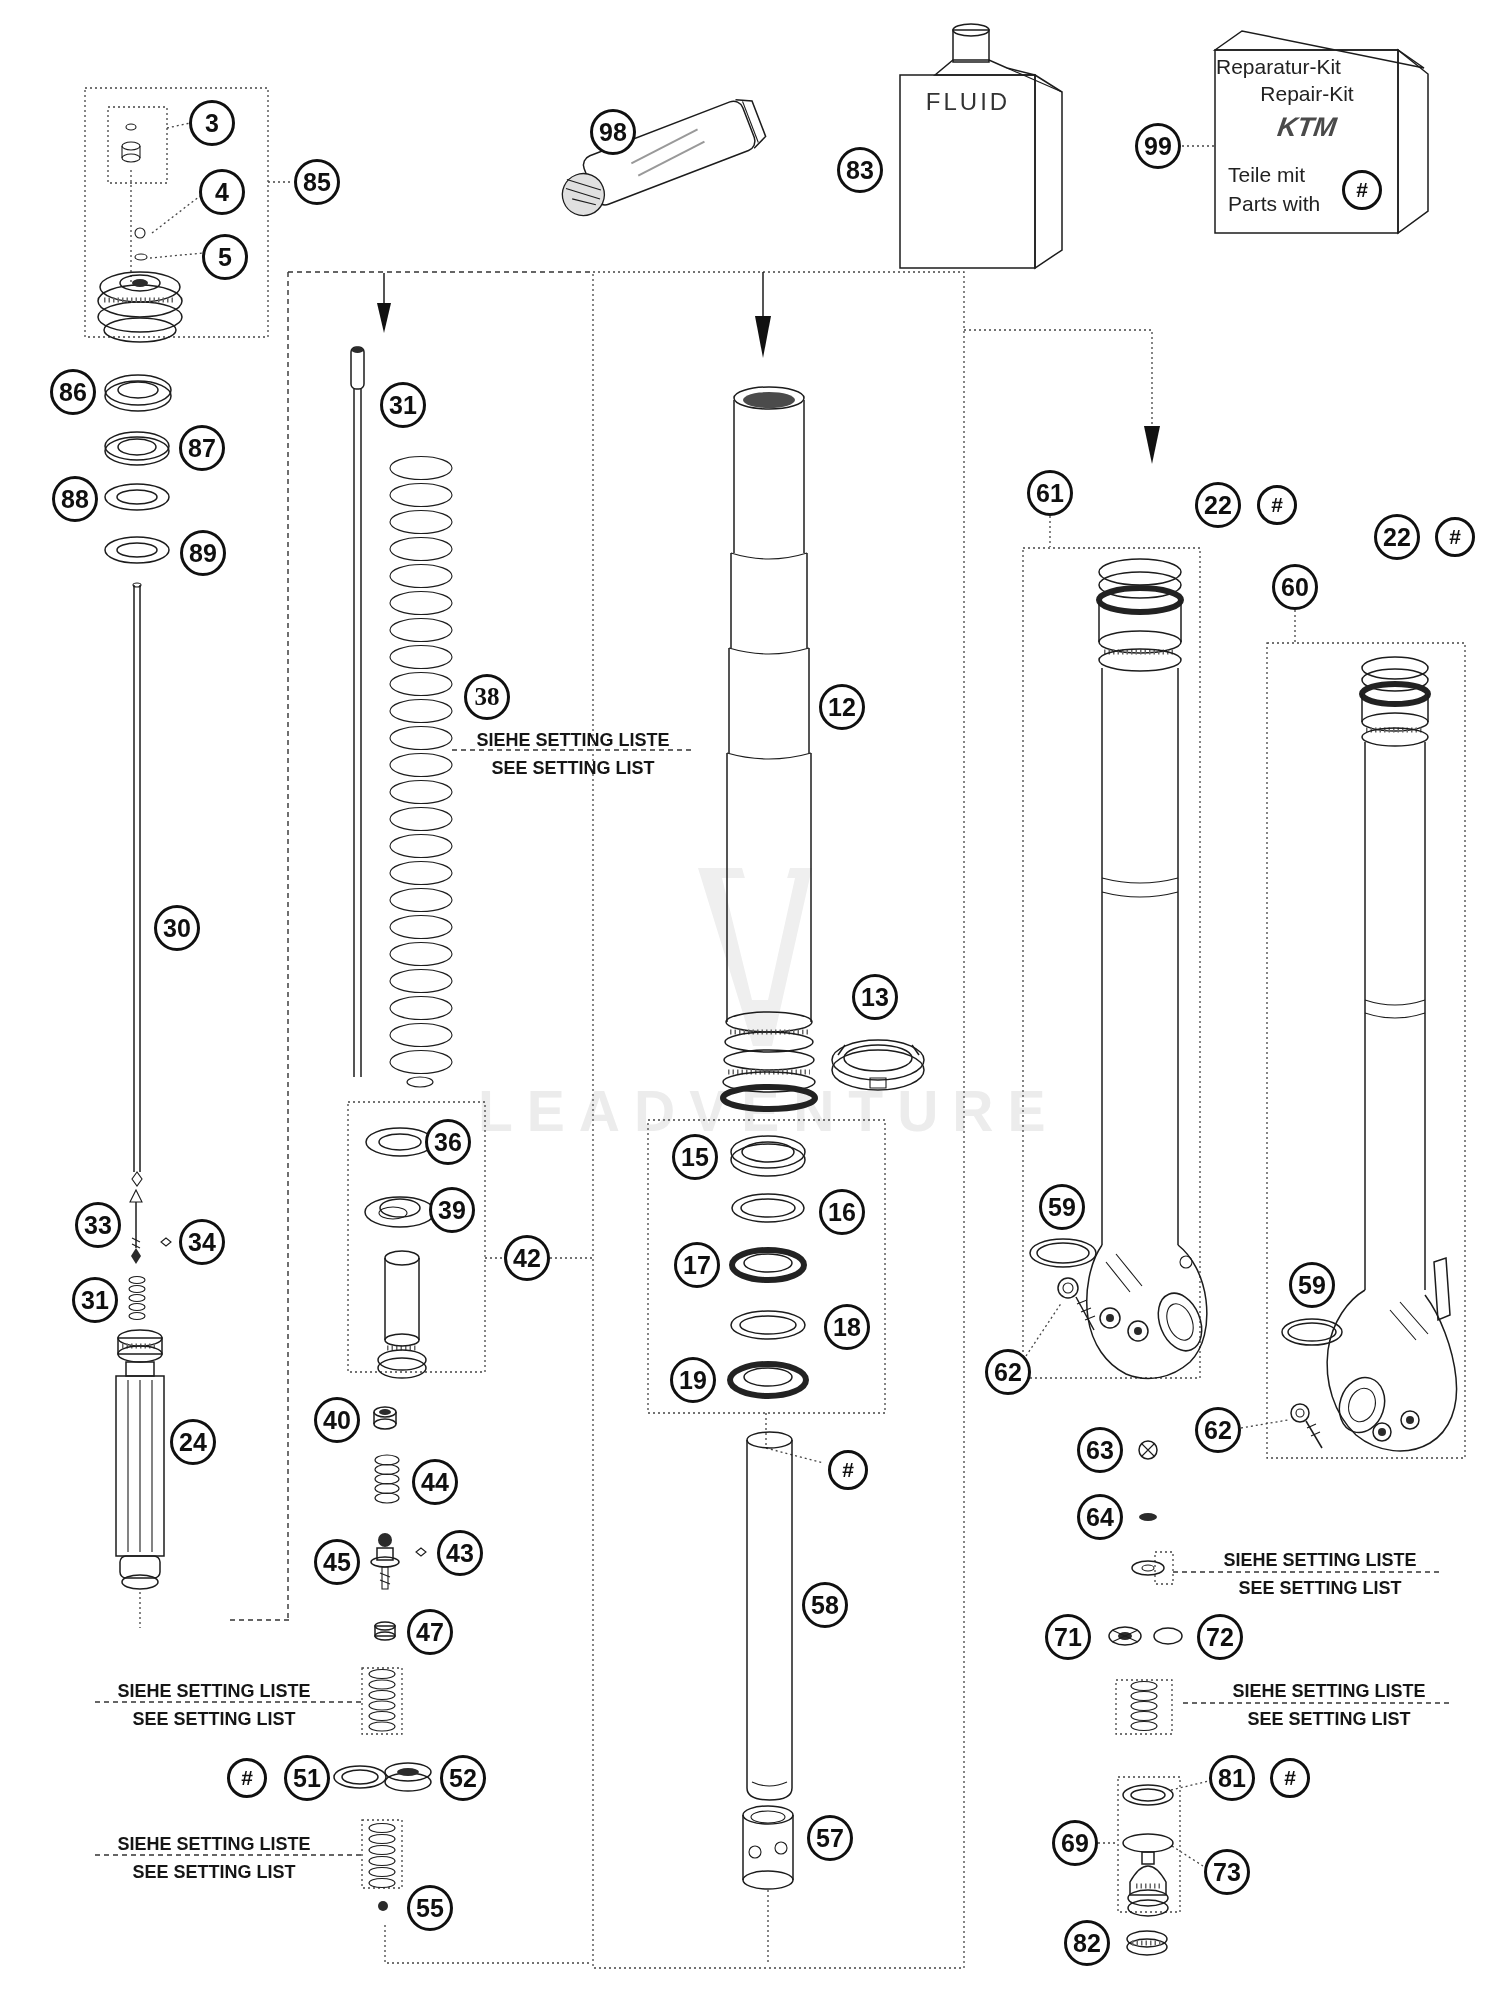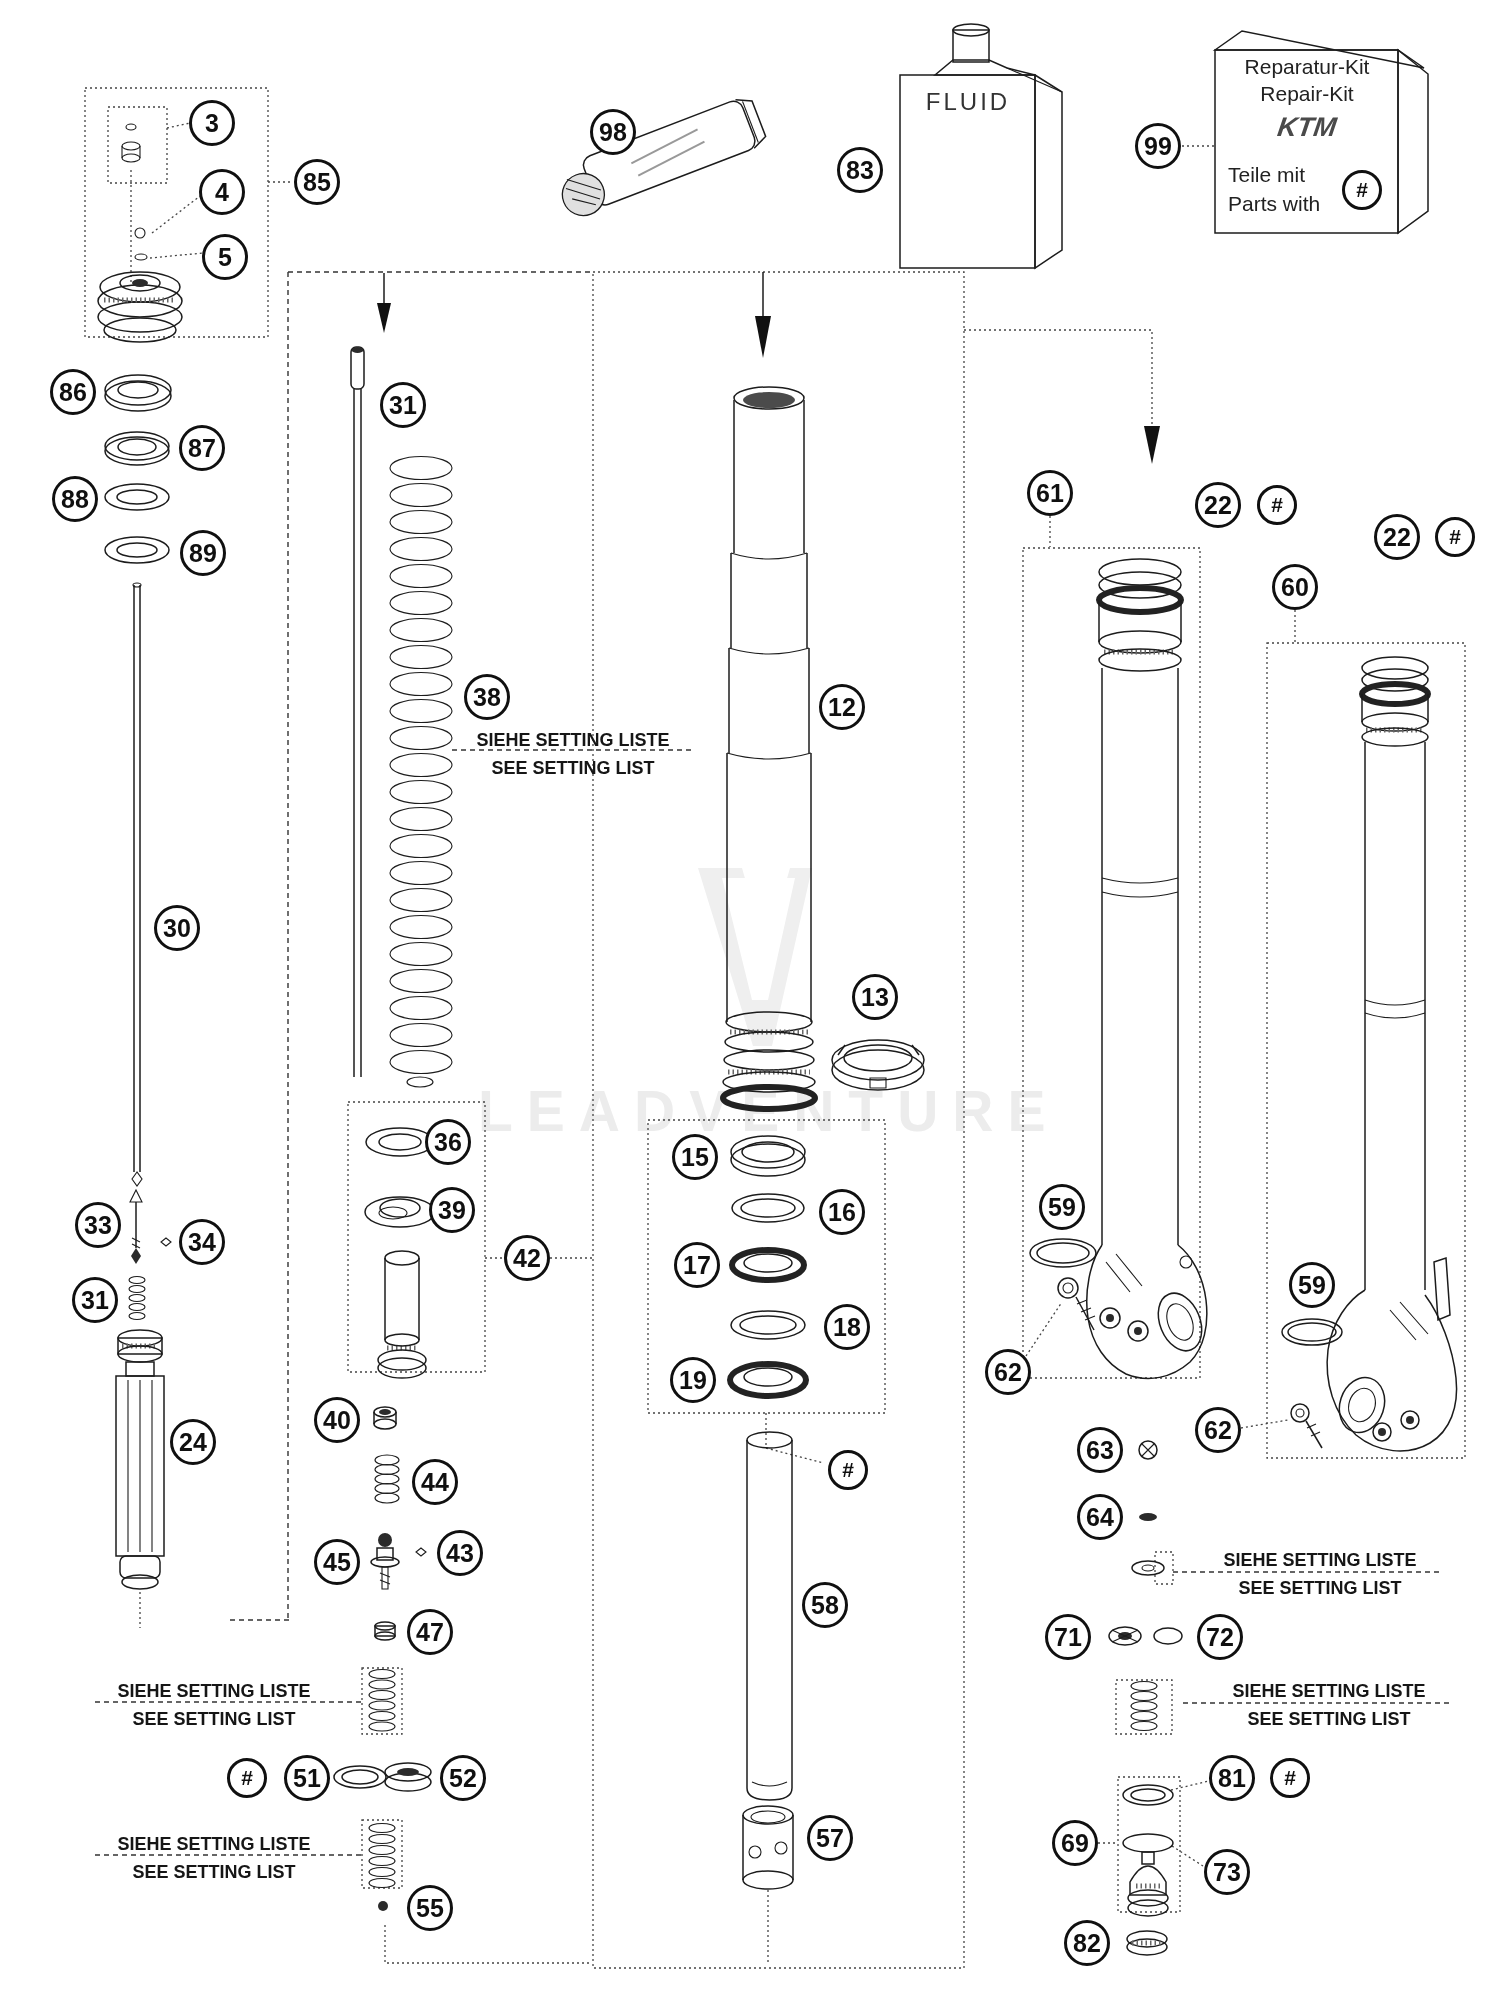--- a/index.html
+++ b/index.html
@@ -21,21 +21,21 @@
       border:3.5px solid #101010;border-radius:50%;background:#fff;display:flex;
       align-items:center;justify-content:center;font-weight:bold;font-size:25px;
       font-family:"Liberation Sans",sans-serif;color:#101010;}
   .co.sm{width:40px;height:40px;border-width:3px;font-size:21px;}
   .note{position:absolute;z-index:3;width:262px;text-align:center;
         font-weight:bold;font-size:18px;line-height:28px;letter-spacing:0px;
         color:#161616;white-space:nowrap;}
   .txt{position:absolute;z-index:3;color:#222;}
   #fluid-label{left:901px;top:88px;width:134px;text-align:center;
                font-size:24px;letter-spacing:3px;color:#333;}
-  #rk-l1{left:1216px;top:55px;width:182px;text-align:center;font-size:21px;color:#222;}
+  #rk-l1{left:1216px;top:55px;width:182px;font-size:21px;color:#222;}
   #rk-l2{left:1216px;top:82px;width:182px;text-align:center;font-size:21px;color:#222;}
   #rk-brand{left:1216px;top:112px;width:182px;text-align:center;font-size:27px;
             font-style:italic;font-weight:bold;color:#4a4a4a;transform:skewX(-8deg);}
   #rk-l3{left:1228px;top:163px;font-size:21px;color:#222;}
   #rk-l4{left:1228px;top:192px;font-size:21px;color:#222;}
   #footer-text{left:0;top:1968px;width:1500px;text-align:center;font-size:26px;
                color:#1a1a1a;font-family:"DejaVu Sans",sans-serif;}
 </style>
 </head>
 <body>
@@ -459,21 +459,21 @@
     <div class="co" style="left: 294px; top: 159px;">85</div>
     <div class="co" style="left: 590px; top: 109px;">98</div>
     <div class="co" style="left: 837px; top: 147px;">83</div>
     <div class="co" style="left: 1135px; top: 123px;">99</div>
     <div class="co sm" style="left: 1342px; top: 170px;">#</div>
     <div class="co" style="left: 50px; top: 369px;">86</div>
     <div class="co" style="left: 179px; top: 425px;">87</div>
     <div class="co" style="left: 52px; top: 476px;">88</div>
     <div class="co" style="left: 180px; top: 530px;">89</div>
     <div class="co" style="left: 380px; top: 382px;">31</div>
-    <div class="co" style="left: 464px; top: 674px;">38</div>
+    <div class="co" style="left: 464px; top: 674px; font-family: Liberation Serif, serif;">38</div>
     <div class="co" style="left: 154px; top: 905px;">30</div>
     <div class="co" style="left: 819px; top: 684px;">12</div>
     <div class="co" style="left: 852px; top: 974px;">13</div>
     <div class="co" style="left: 1027px; top: 470px;">61</div>
     <div class="co" style="left: 1195px; top: 482px;">22</div>
     <div class="co sm" style="left: 1257px; top: 485px;">#</div>
     <div class="co" style="left: 1374px; top: 514px;">22</div>
     <div class="co sm" style="left: 1435px; top: 517px;">#</div>
     <div class="co" style="left: 1272px; top: 564px;">60</div>
     <div class="co" style="left: 75px; top: 1202px;">33</div>

